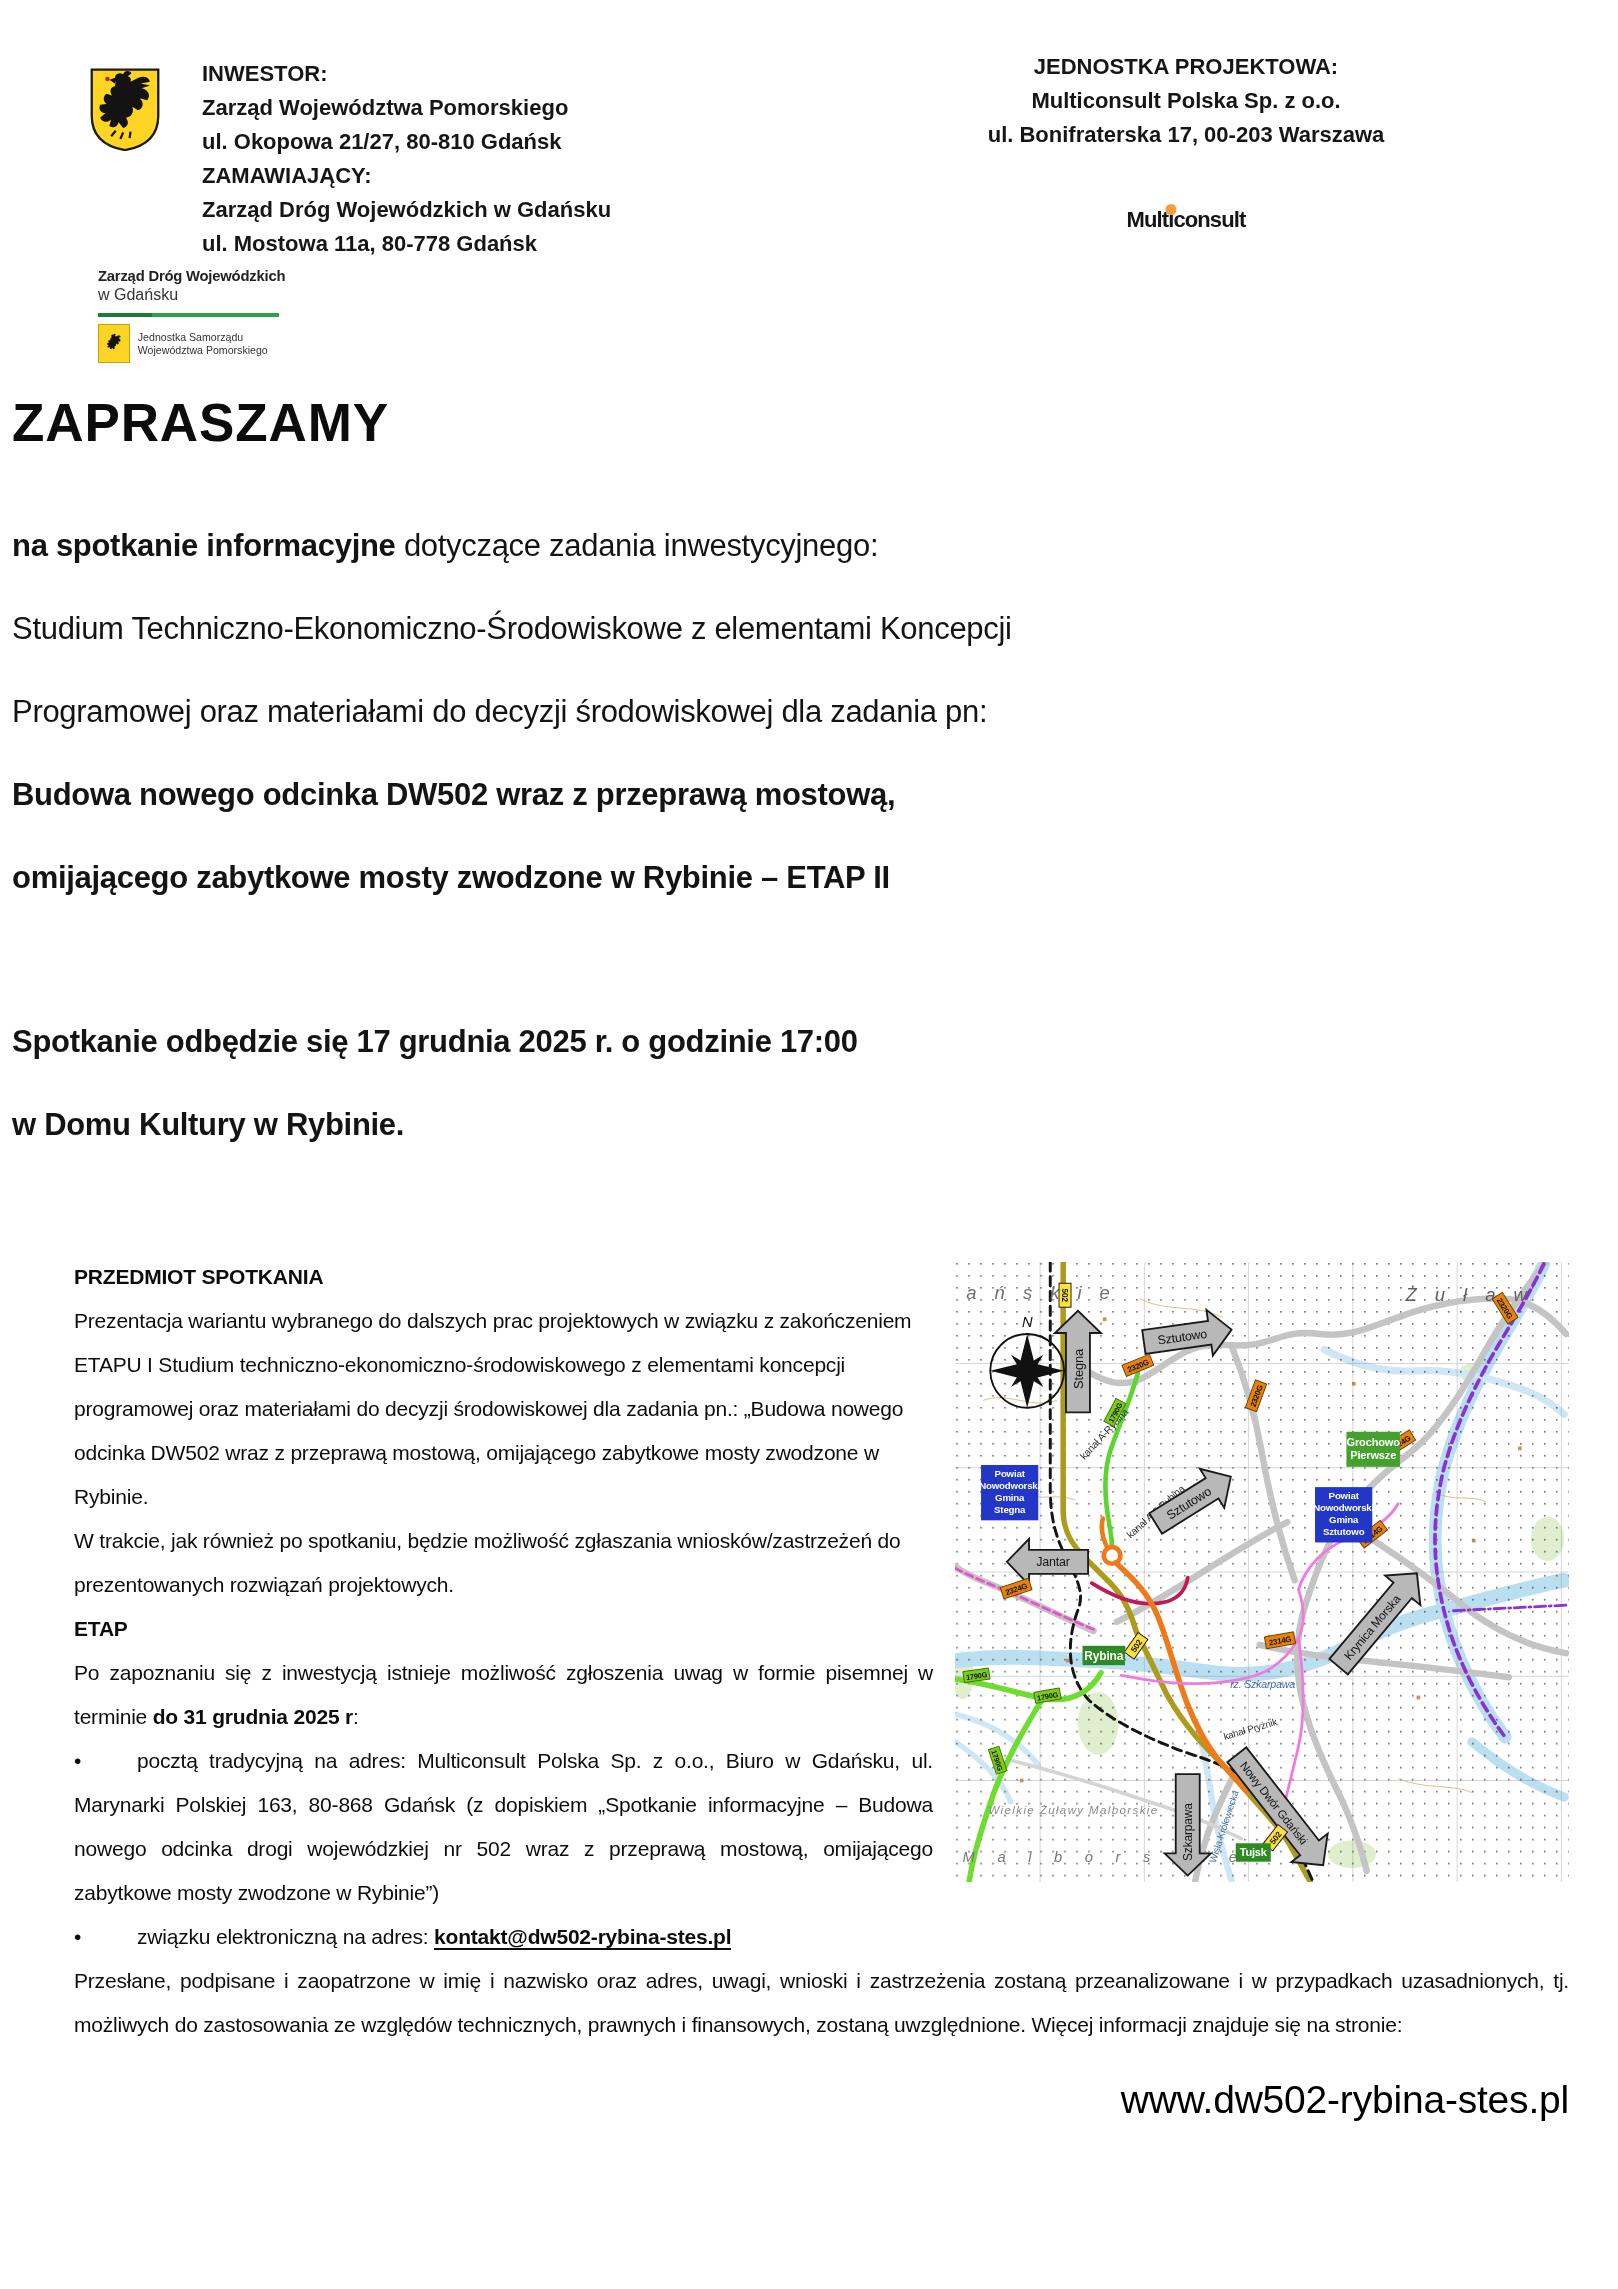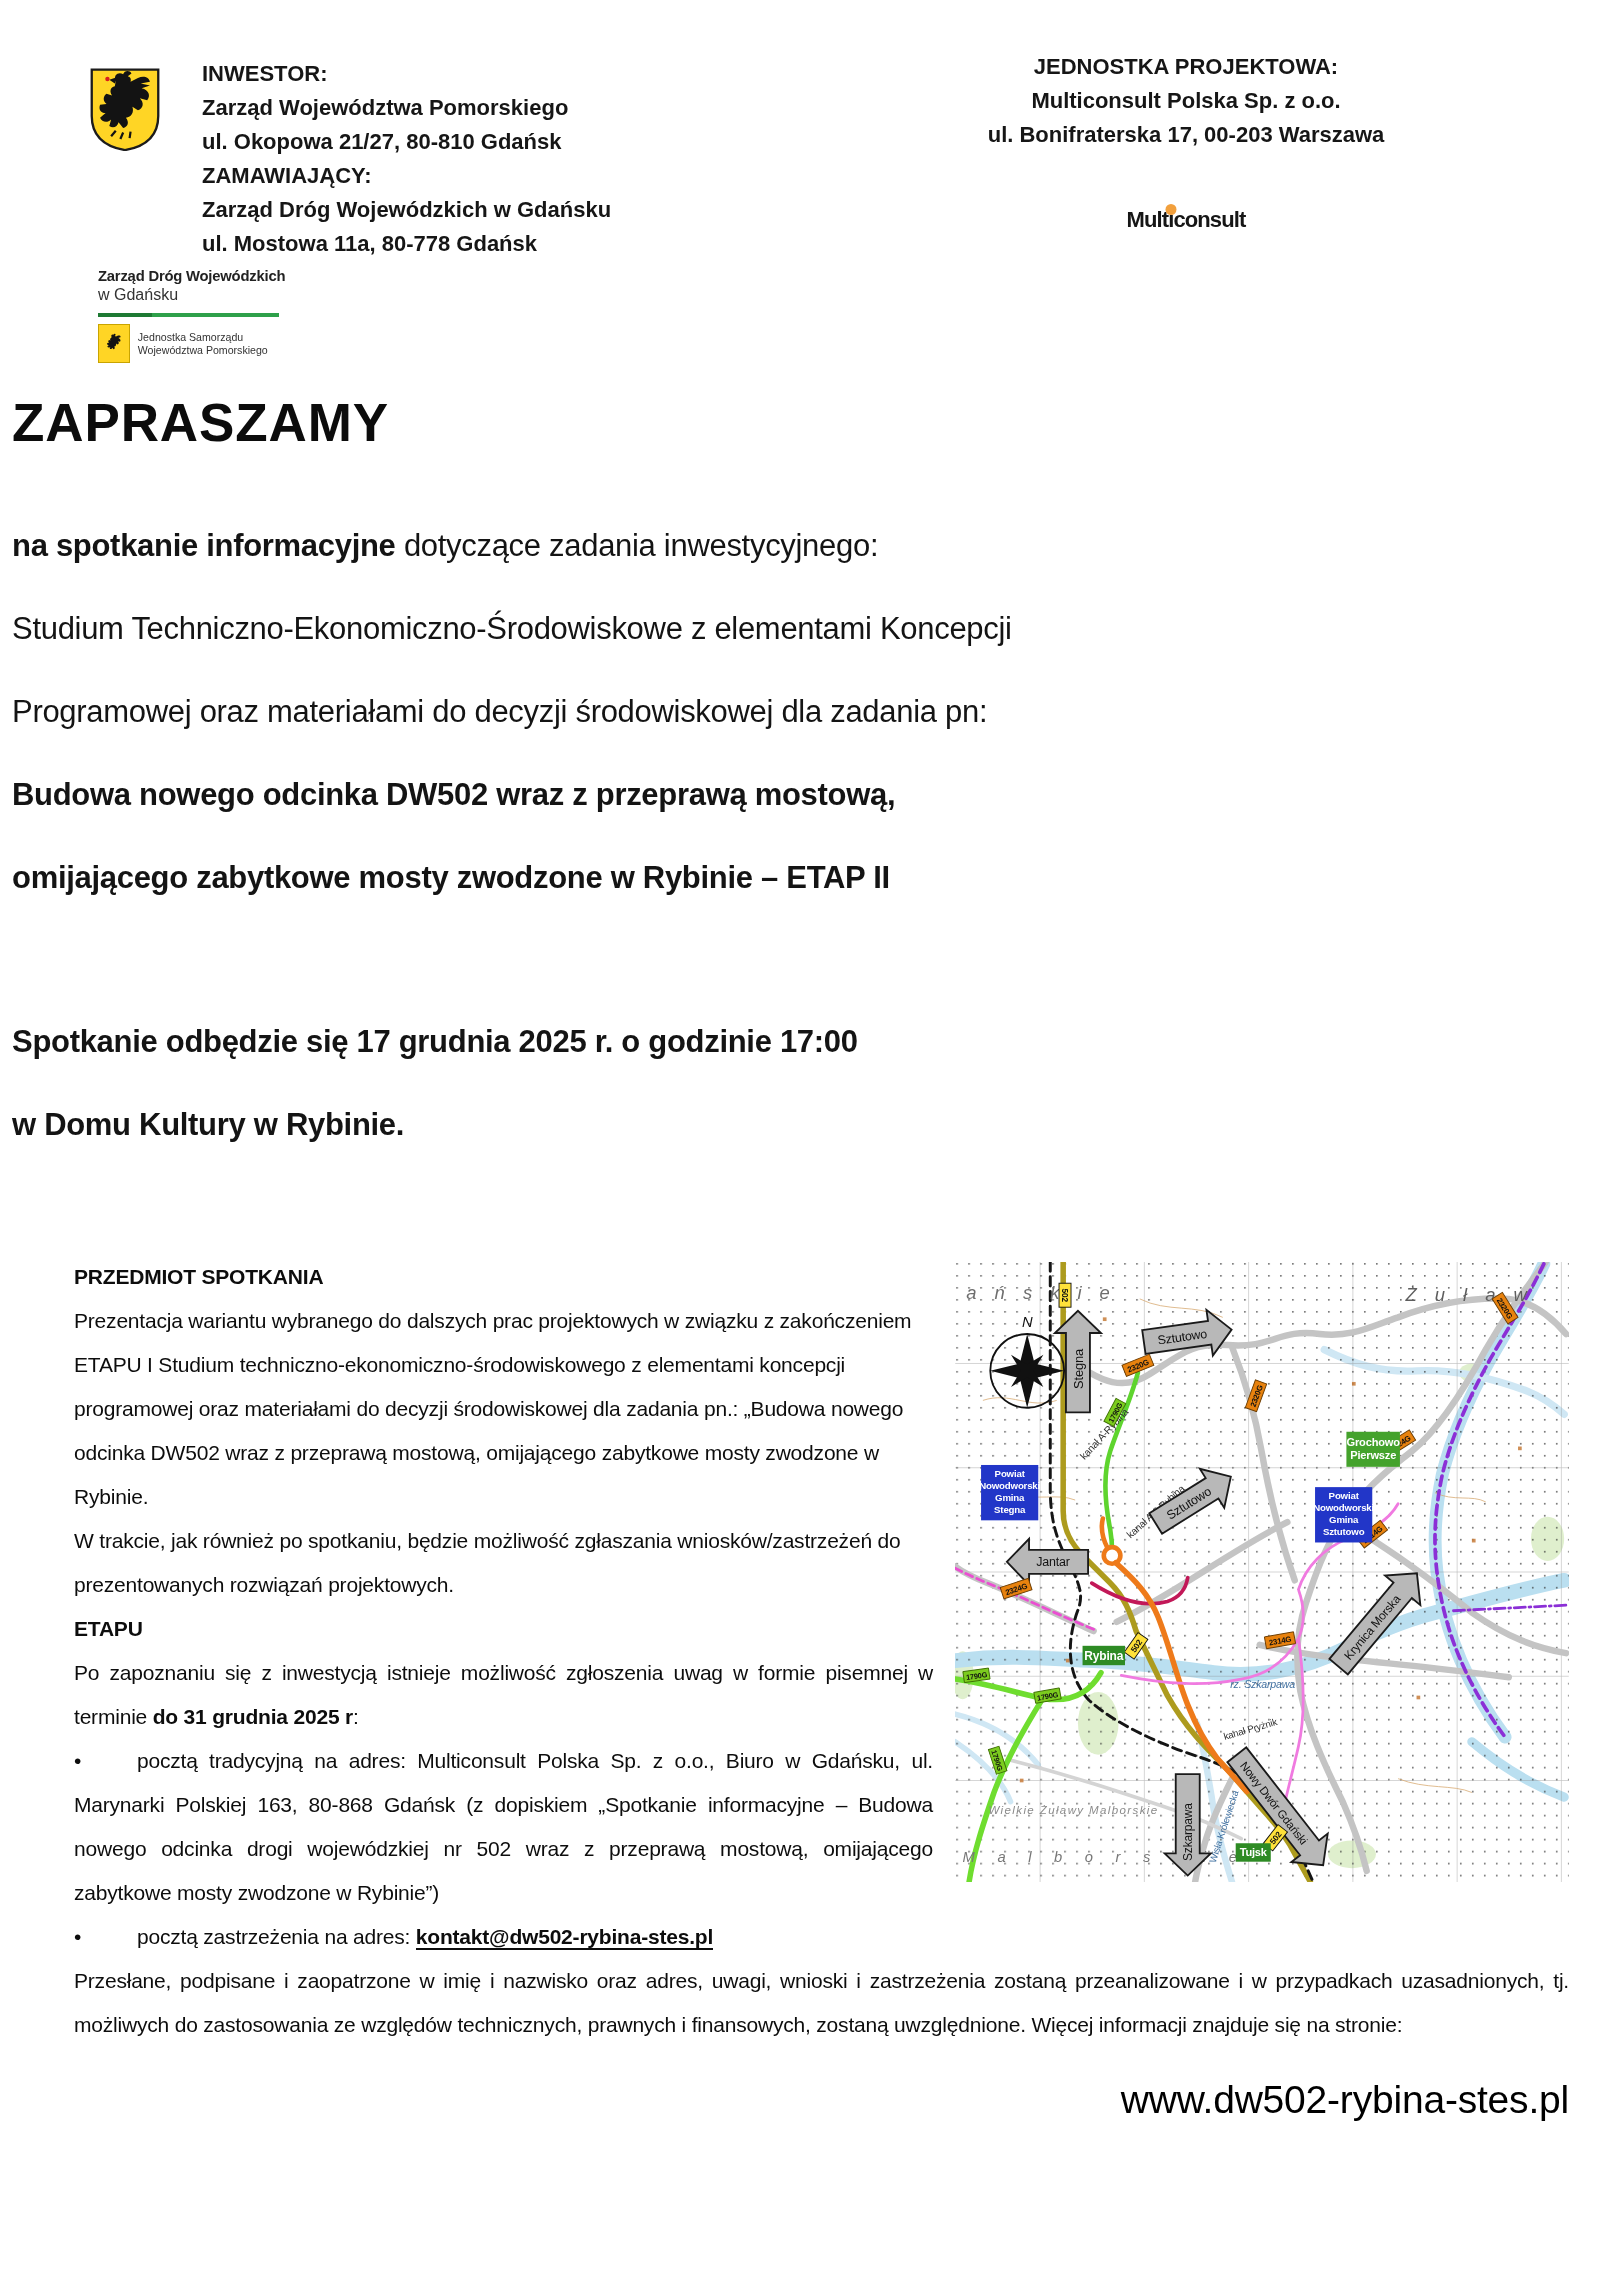--- a/index.html
+++ b/index.html
@@ -329,22 +329,22 @@
             <rect x="304" y="630" width="38" height="20" fill="#2E8B24"></rect>
             <text x="323" y="644" font-size="12">Tujsk</text>
           </g>
         </g>
       </svg>
     </figure>
 
     <p class="h-bold">PRZEDMIOT SPOTKANIA</p>
     <p>Prezentacja wariantu wybranego do dalszych prac projektowych w związku z zakończeniem ETAPU I Studium techniczno-ekonomiczno-środowiskowego z elementami koncepcji programowej oraz materiałami do decyzji środowiskowej dla zadania pn.: „Budowa nowego odcinka DW502 wraz z przeprawą mostową, omijającego zabytkowe mosty zwodzone w Rybinie.</p>
     <p>W trakcie, jak również po spotkaniu, będzie możliwość zgłaszania wniosków/zastrzeżeń do prezentowanych rozwiązań projektowych.</p>
-    <p class="h-bold">ETAPU</p>
+    <p class="h-bold">ETAP</p>
     <p class="just"><span>Po zapoznaniu się z inwestycją istnieje możliwość zgłoszenia uwag w formie pisemnej w terminie </span><strong>do 31 grudnia 2025 r</strong><span>:</span></p>
     <p class="just"><span class="bullet">•</span><span>pocztą tradycyjną na adres: Multiconsult Polska Sp. z o.o., Biuro w Gdańsku, ul. Marynarki Polskiej 163, 80-868 Gdańsk (z dopiskiem „Spotkanie informacyjne – Budowa nowego odcinka drogi wojewódzkiej nr 502 wraz z przeprawą mostową, omijającego zabytkowe mosty zwodzone w Rybinie”)</span></p>
-    <p><span class="bullet">•</span><span>pocztą zastrzeżenia na adres: </span><a href="#" class="email">kontakt@dw502-rybina-stes.pl</a></p>
+    <p><span class="bullet">•</span><span>związku elektroniczną na adres: </span><a href="#" class="email">kontakt@dw502-rybina-stes.pl</a></p>
     <p class="just">Przesłane, podpisane i zaopatrzone w imię i nazwisko oraz adres, uwagi, wnioski i zastrzeżenia zostaną przeanalizowane i w przypadkach uzasadnionych, tj. możliwych do zastosowania ze względów technicznych, prawnych i finansowych, zostaną uwzględnione. Więcej informacji znajduje się na stronie:</p>
     <div class="website">www.dw502-rybina-stes.pl</div>
   </div>
 
 </div>
 
 
 </body></html>

